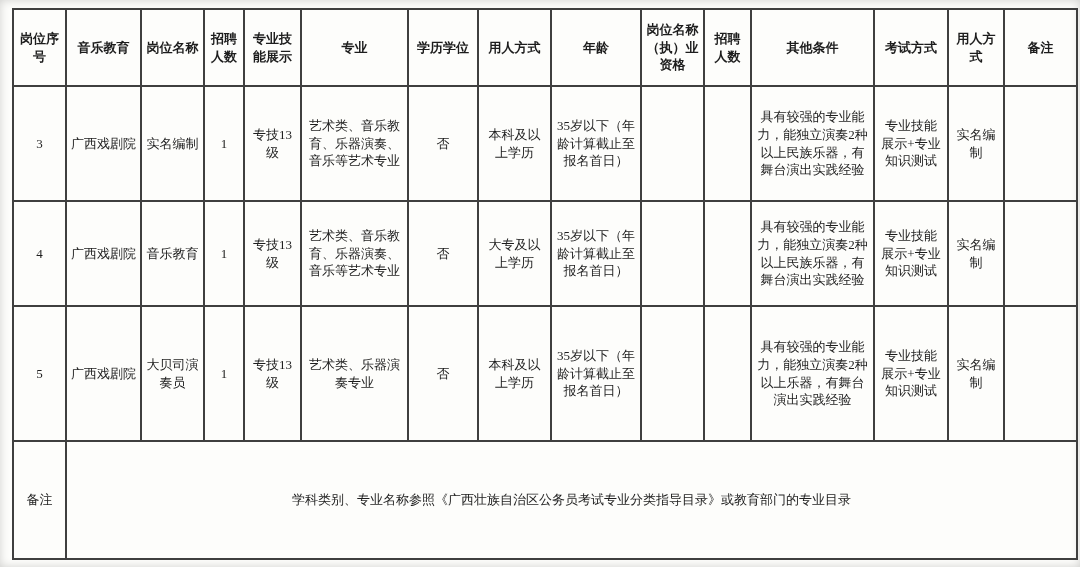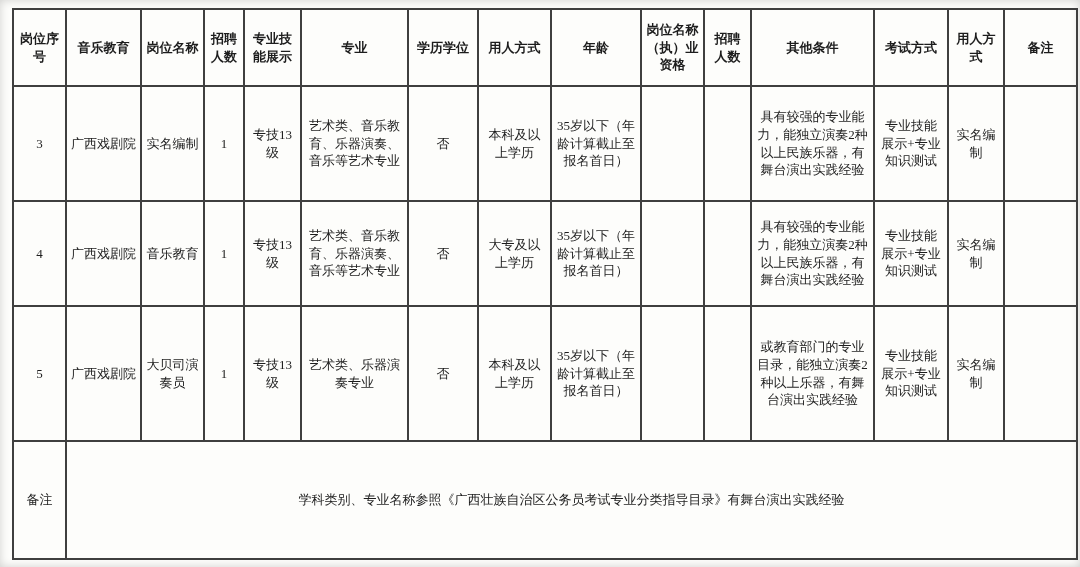--- a/index.html
+++ b/index.html
@@ -129,25 +129,25 @@
       <td>广西戏剧院</td>
       <td>大贝司演奏员</td>
       <td>1</td>
       <td>专技13级</td>
       <td>艺术类、乐器演奏专业</td>
       <td>否</td>
       <td>本科及以上学历</td>
       <td>35岁以下（年龄计算截止至报名首日）</td>
       <td></td>
       <td></td>
-      <td>或教育部门的专业目录，能独立演奏2种以上乐器，有舞台演出实践经验</td>
+      <td>具有较强的专业能力，能独立演奏2种以上乐器，有舞台演出实践经验</td>
       <td>专业技能展示+专业知识测试</td>
       <td>实名编制</td>
       <td></td>
     </tr>
 
     <tr class="row-remark">
       <td>备注</td>
-      <td colspan="14">学科类别、专业名称参照《广西壮族自治区公务员考试专业分类指导目录》有舞台演出实践经验</td>
+      <td colspan="14">学科类别、专业名称参照《广西壮族自治区公务员考试专业分类指导目录》或教育部门的专业目录</td>
     </tr>
   </tbody>
     </table>
 </div>
 
 </body></html>

